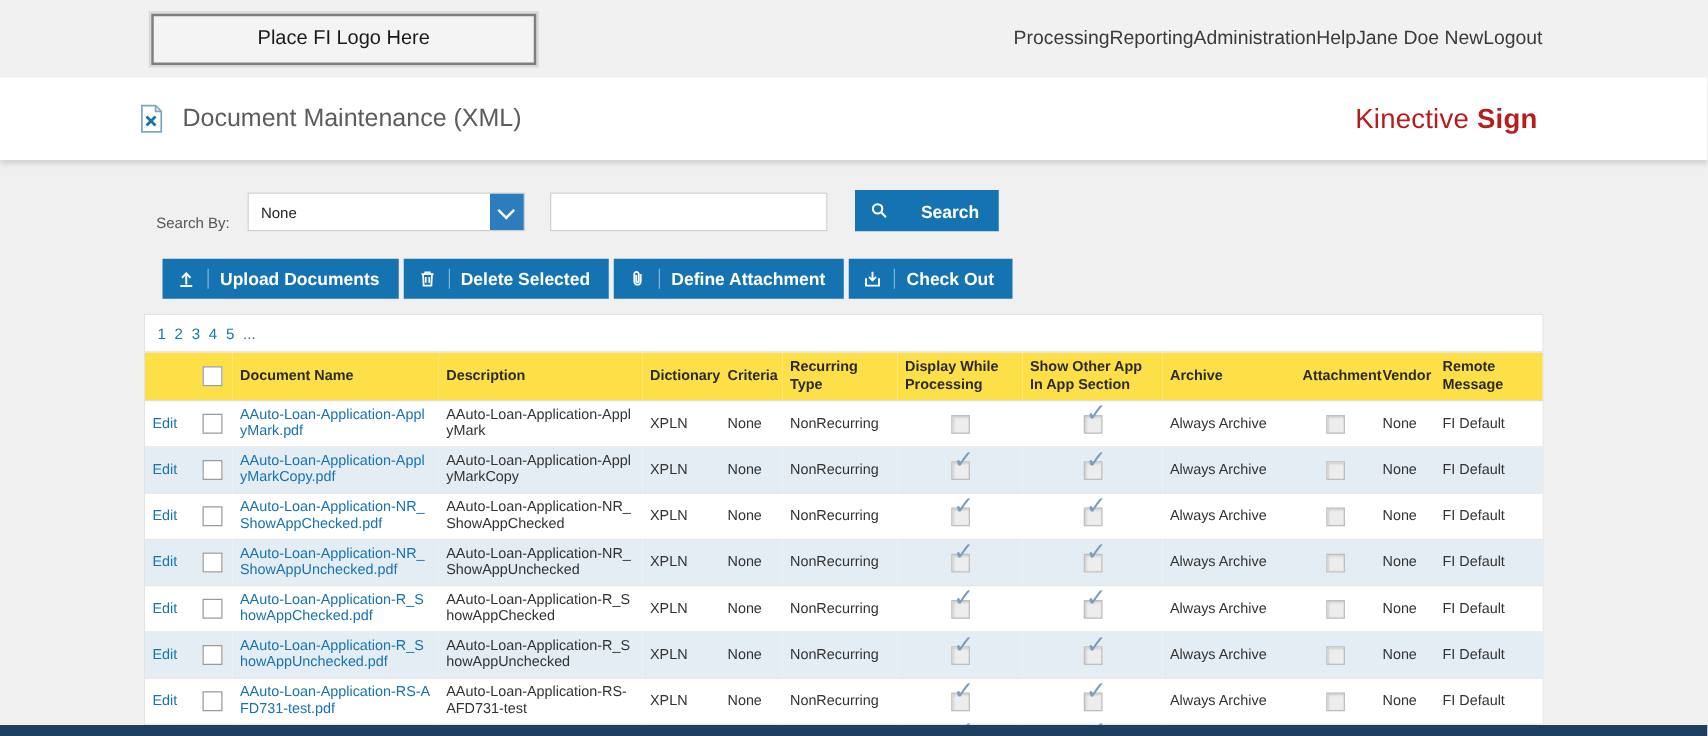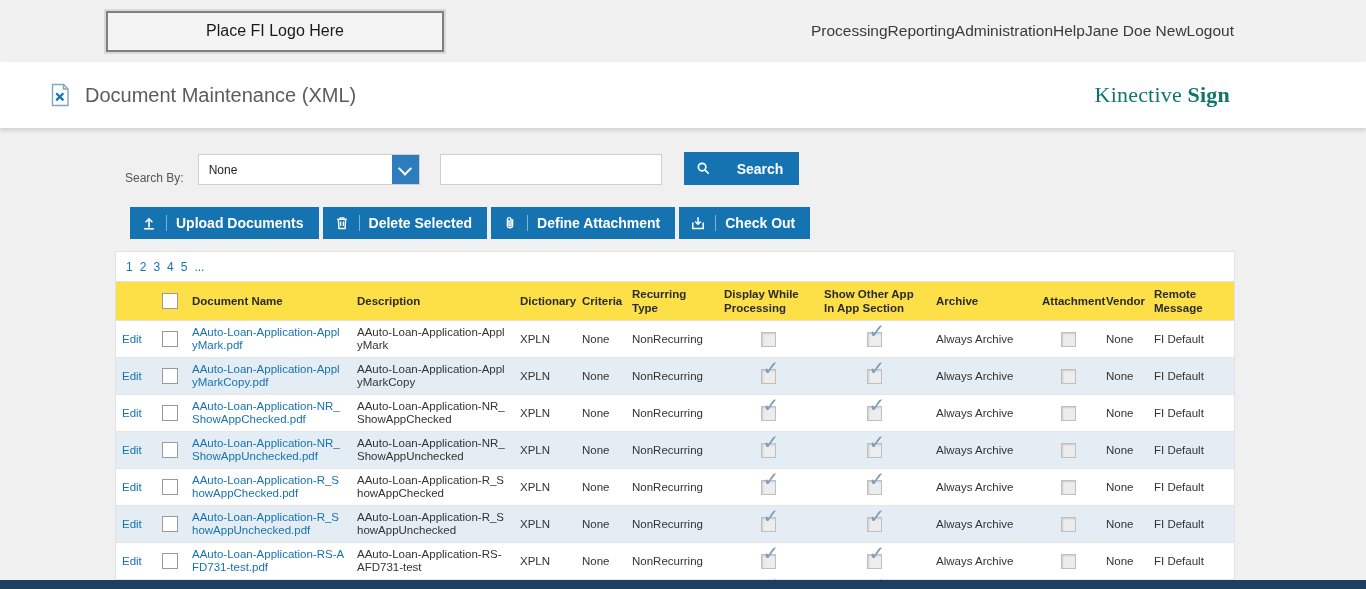--- a/index.html
+++ b/index.html
@@ -2,29 +2,29 @@
 <html><head>
 <meta charset="utf-8">
 <style>
   * { margin:0; padding:0; box-sizing:border-box; }
   html,body { width:1366px; height:589px; overflow:hidden; }
   body { font-family:"Liberation Sans", sans-serif; background:#f0f0f0; position:relative; color:#333; }
   a { text-decoration:none; }
 
   
   .topbar { height:62px; background:#f1f1f1; display:flex; align-items:center; justify-content:space-between; padding:0 132px 0 106px; }
-  .logo-box { width:338px; height:41px; border:2px solid #7f7f7f; box-shadow:0 0 0 2px #d9d9d9; display:flex; align-items:center; justify-content:center; font-size:16px; color:#1a1a1a; background:#f4f4f4; }
+  .logo-box { width:308px; height:41px; border:2px solid #7f7f7f; box-shadow:0 0 0 2px #d9d9d9; display:flex; align-items:center; justify-content:center; font-size:16px; color:#1a1a1a; background:#f4f4f4;margin-left:15px; }
   .topnav { display:flex; align-items:center; }
   .topnav a { color:#3a3a3a; font-size:15.5px; cursor:pointer; }
 
   
-  .page-header { height:66px; background:#fff; display:flex; align-items:center; justify-content:space-between; padding:0 136px 0 47px; box-shadow:0 3px 4px rgba(0,0,0,.12); position:relative; z-index:2; }
+  .page-header { height:66px; background:#fff; display:flex; align-items:center; justify-content:space-between; padding:0 136px 0 108px; box-shadow:0 3px 4px rgba(0,0,0,.12); position:relative; z-index:2; }
   .title-wrap { display:flex; align-items:center; gap:12px; }
   .page-title { font-size:20px; font-weight:400; color:#5c5c5c; }
-  .brand { font-size:22px; color:#0f766e; letter-spacing:.2px;font-family:Liberation Serif, serif; }
+  .brand { font-size:22px; color:#b91c1c; letter-spacing:.2px; }
   .brand b { font-weight:700; }
 
   
   .content { padding:24px 0 0 115px; }
 
   .search-row { display:flex; align-items:flex-end; margin-left:10px; }
   .search-label { font-size:12px; color:#555; margin-right:14px; }
   .select { width:222px; height:31px; background:#fff; border:1px solid #cfcfcf; display:flex; align-items:center; position:relative; font-size:12px; color:#222; padding-left:10px; cursor:pointer; }
   .select .chev-btn { position:absolute; right:0; top:0; width:27px; height:29px; background:#2c7cbe; display:flex; align-items:center; justify-content:center; }
   .select .chev-btn::after { content:""; width:8px; height:8px; border-right:2px solid #fff; border-bottom:2px solid #fff; transform:rotate(45deg) translate(-1px,-1px); }

